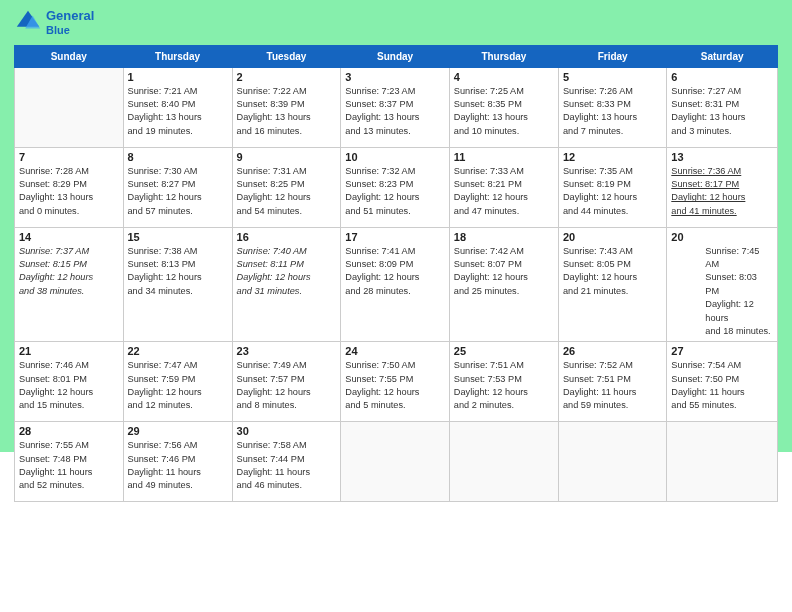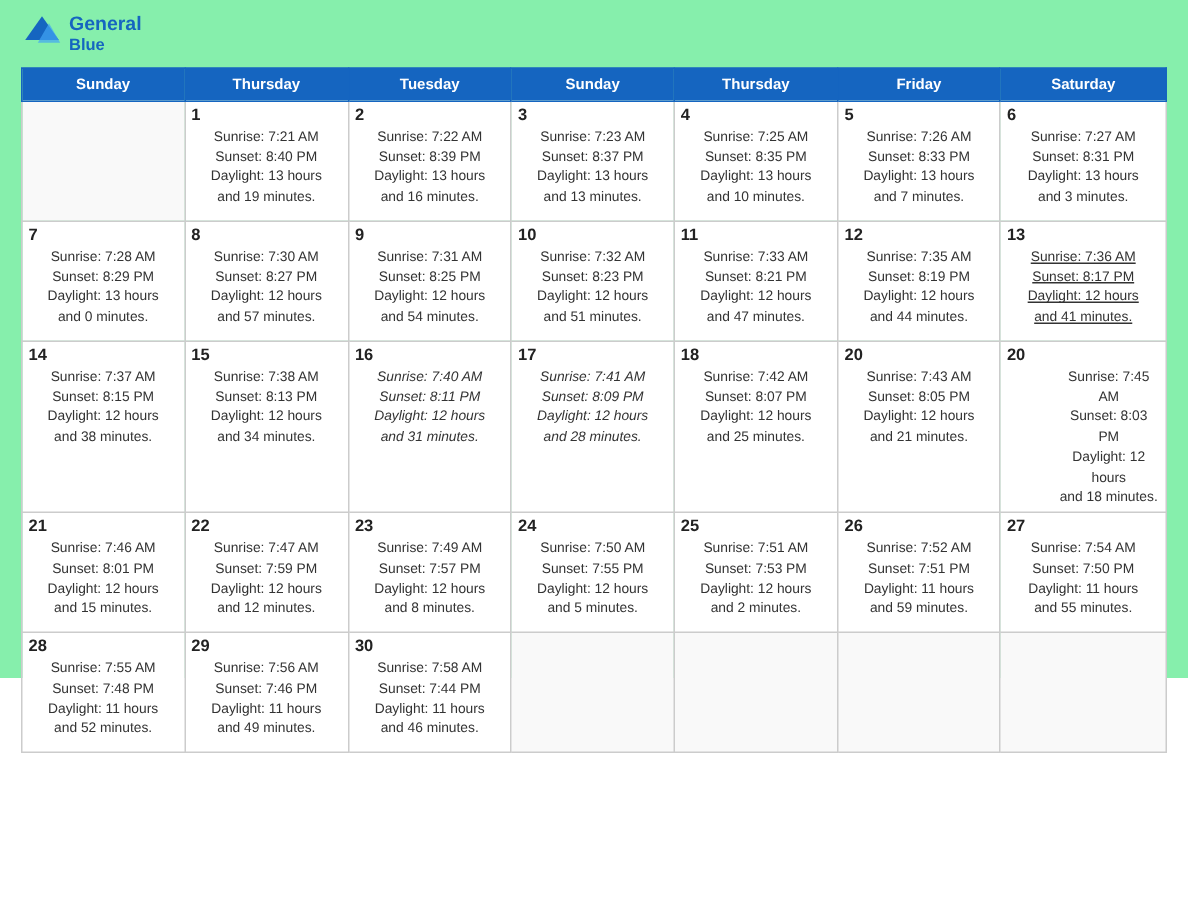--- a/index.html
+++ b/index.html
@@ -74,21 +74,20 @@
       font-size: 11px;
       font-weight: bold;
       color: #222;
       display: block;
       margin-bottom: 2px;
     }
     .day-info {
       font-size: 9.2px;
       color: #333;
       line-height: 1.45;
-      text-align: center;
     }
   </style>
 </head>
 <body>
 
 <div class="page">
   <div class="header">
     <div class="logo">
       <svg class="logo-icon" viewBox="0 0 30 30">
         <polygon points="15,3 27,20 3,20" fill="#1565c0"></polygon>
@@ -210,42 +209,42 @@
             <span class="day-number">13</span>
             <div class="day-info" style="white-space: pre-line; text-decoration: underline;">Sunrise: 7:36 AM
 Sunset: 8:17 PM
 Daylight: 12 hours
 and 41 minutes.</div>
           </td>
         </tr>
         <tr>
           <td>
             <span class="day-number">14</span>
-            <div class="day-info" style="white-space: pre-line;">Sunrise: 7:37 AM
+            <div class="day-info" style="white-space: pre-line; font-style: italic;">Sunrise: 7:37 AM
 Sunset: 8:15 PM
 Daylight: 12 hours
 and 38 minutes.</div>
           </td>
           <td>
             <span class="day-number">15</span>
             <div class="day-info" style="white-space: pre-line;">Sunrise: 7:38 AM
 Sunset: 8:13 PM
 Daylight: 12 hours
 and 34 minutes.</div>
           </td>
           <td>
             <span class="day-number">16</span>
             <div class="day-info" style="white-space: pre-line; font-style: italic;">Sunrise: 7:40 AM
 Sunset: 8:11 PM
 Daylight: 12 hours
 and 31 minutes.</div>
           </td>
           <td>
             <span class="day-number">17</span>
-            <div class="day-info" style="white-space: pre-line; font-style: italic;">Sunrise: 7:41 AM
+            <div class="day-info" style="white-space: pre-line;">Sunrise: 7:41 AM
 Sunset: 8:09 PM
 Daylight: 12 hours
 and 28 minutes.</div>
           </td>
           <td>
             <span class="day-number">18</span>
             <div class="day-info" style="white-space: pre-line;">Sunrise: 7:42 AM
 Sunset: 8:07 PM
 Daylight: 12 hours
 and 25 minutes.</div>

